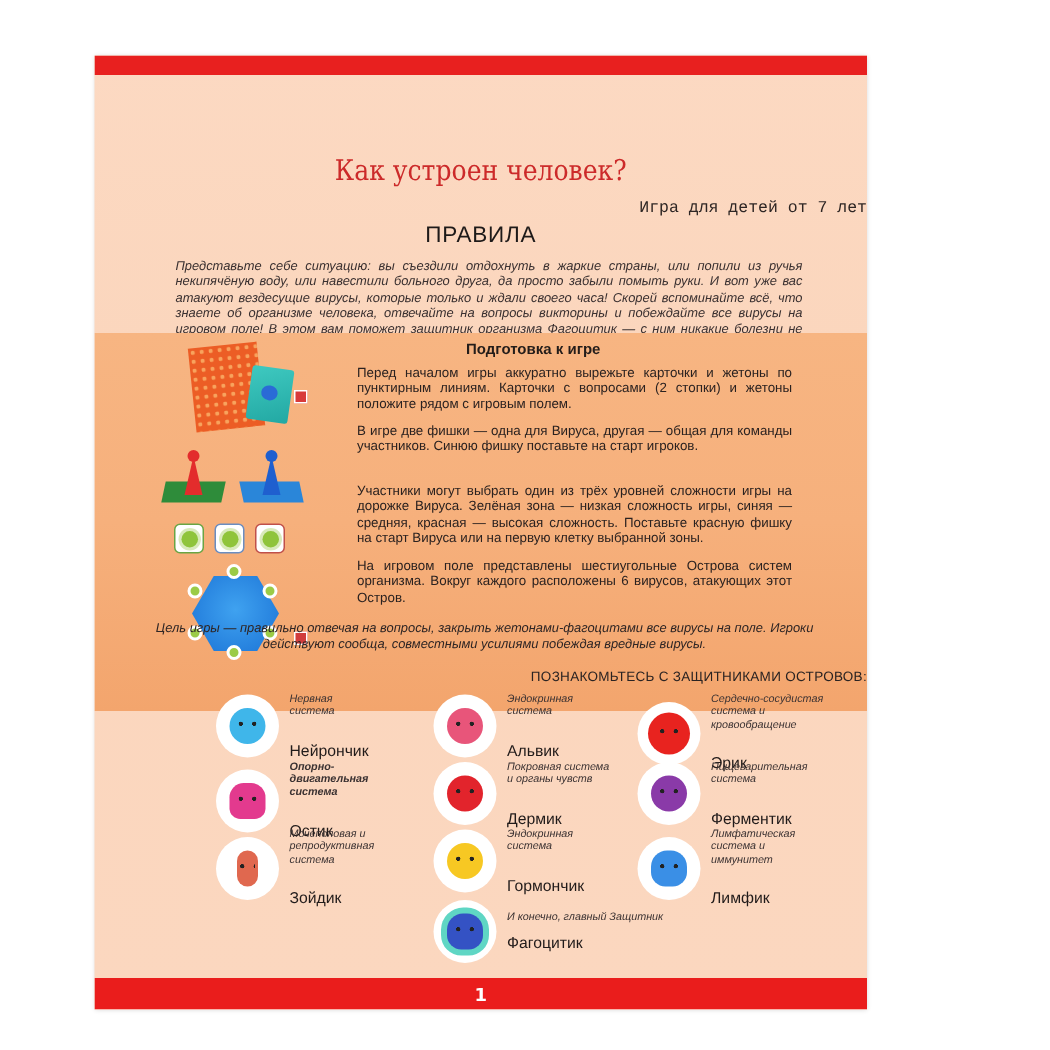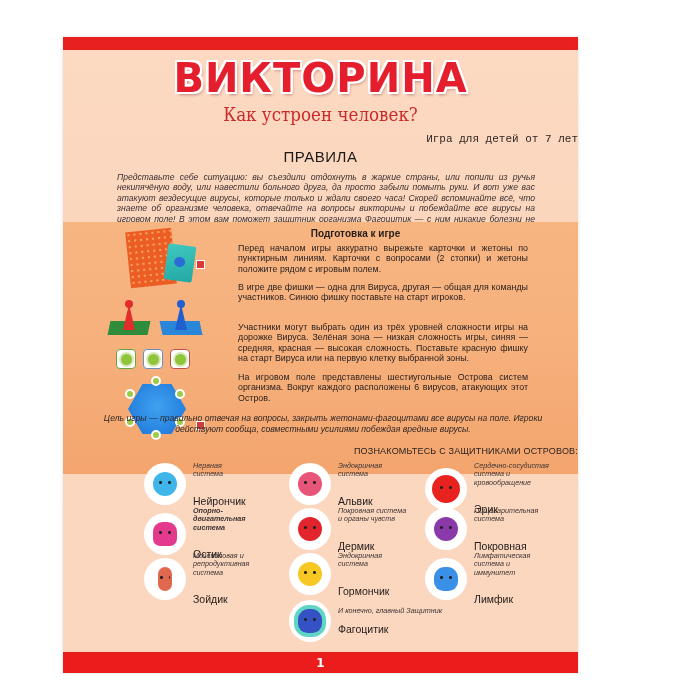--- a/index.html
+++ b/index.html
@@ -133,21 +133,20 @@
   .d9 { left: 362px; top: 515px; align-items: center; }
   .d10 { left: 226px; top: 563px; }
   .d10 .def-name { margin-top: 8px; }
 </style>
 </head>
 <body>
 
 <div class="page">
   <div class="top-bar"></div>
 
-  <div class="title">ВИКТОРИНА</div>
   <div class="subtitle">Как устроен человек?</div>
   <div class="age">Игра для детей от 7 лет</div>
   <div class="rules-heading">ПРАВИЛА</div>
 
   <p class="intro">Представьте себе ситуацию: вы съездили отдохнуть в жаркие страны, или попили из ручья некипячёную воду, или навестили больного друга, да просто забыли помыть руки. И вот уже вас атакуют вездесущие вирусы, которые только и ждали своего часа! Скорей вспоминайте всё, что знаете об организме человека, отвечайте на вопросы викторины и побеждайте все вирусы на игровом поле! В этом вам поможет защитник организма Фагоцитик — с ним никакие болезни не страшны.</p>
 
   <div class="prep-box">
     <div class="prep-heading">Подготовка к игре</div>
 
     <div class="ill card-orange"></div>
@@ -279,21 +278,21 @@
   </div>
 
   <div class="defender d8">
     <div class="avatar">
         <div class="body" style="background:#8a3aa8;">
           <div class="eyes"></div>
         </div>
       </div>
     <div class="def-text">
       <div class="def-system" style="width:66px;">Пищеварительная система</div>
-      <div class="def-name">Покровная</div>
+      <div class="def-name">Ферментик</div>
     </div>
   </div>
 
   <div class="defender d9">
     <div class="avatar">
         <div class="body" style="background:#3a8fe6;border-radius:45% 45% 40% 40%;">
           <div class="eyes"></div>
         </div>
       </div>
     <div class="def-text">

